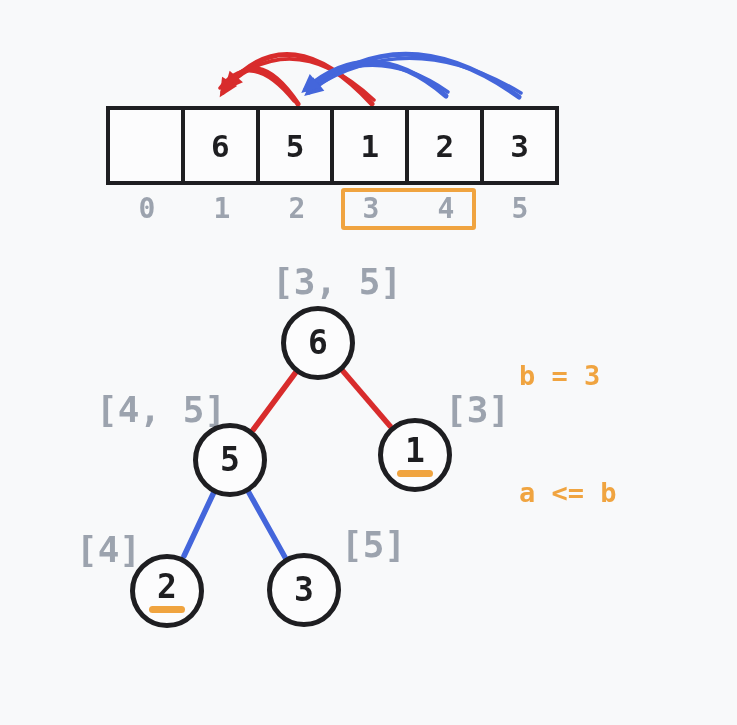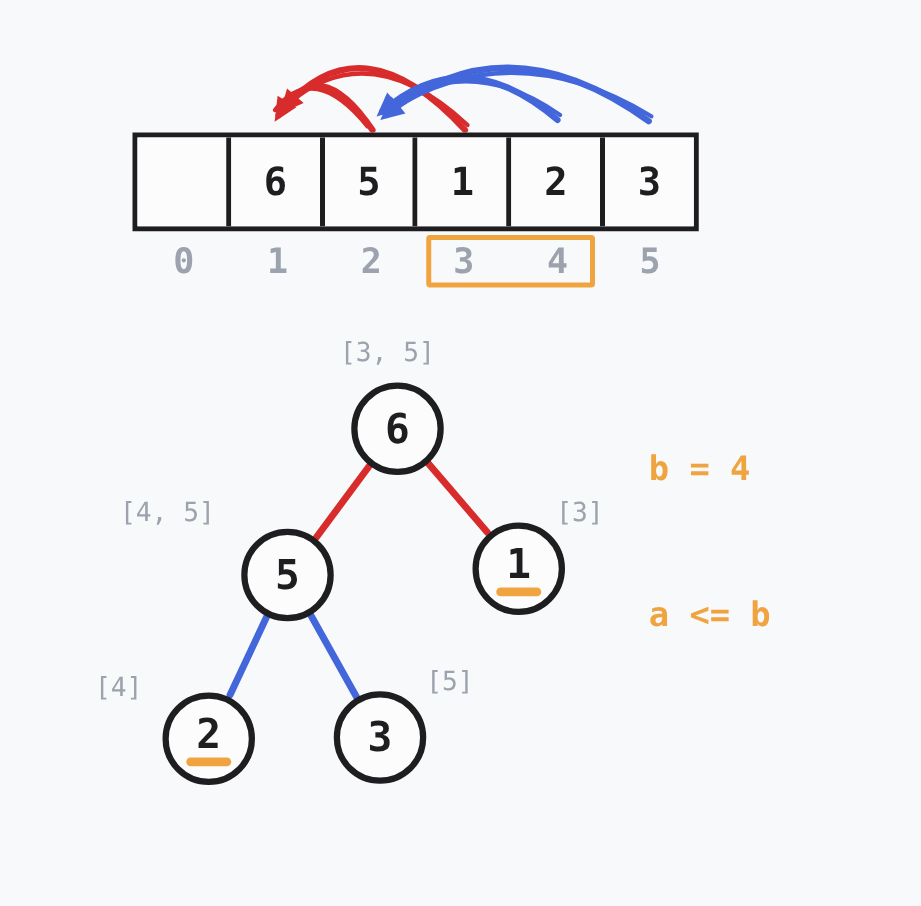--- a/index.html
+++ b/index.html
@@ -34,21 +34,21 @@
   .node{position:absolute;width:74px;height:74px;border:5px solid var(--ink);border-radius:50%;
         background:var(--cell_fill);display:flex;flex-direction:column;align-items:center;justify-content:center;}
   .node .val{font-size:33px;font-weight:600;color:var(--ink);line-height:34px;}
   .node .mark{width:36px;height:7px;border-radius:4px;background:var(--orange);margin-top:2px;}
   .node-root{left:281px;top:306px}
   .node-l{left:193px;top:423px}
   .node-r{left:378px;top:418px}
   .node-ll{left:130px;top:554px}
   .node-lr{left:267px;top:553px}
 
-  .rlabel{position:absolute;font-size:21px;font-weight:400;color:var(--gray);white-space:pre;line-height:32px;}
+  .rlabel{position:absolute;font-size:36px;font-weight:700;color:var(--gray);white-space:pre;line-height:32px;}
   .rl-root{left:272px;top:266px}
   .rl-l{left:96px;top:394px}
   .rl-r{left:445px;top:394px}
   .rl-ll{left:76px;top:534px}
   .rl-lr{left:341px;top:529px}
 
   
   .code{position:absolute;left:519px;top:280px;color:var(--orange);
         font-size:27px;font-weight:700;line-height:38.7px;white-space:pre;}
 
@@ -122,21 +122,21 @@
   </div>
   <div class="node node-ll">
     <span class="val">2</span>
     <span class="mark"></span>
   </div>
   <div class="node node-lr">
     <span class="val">3</span>
   </div>
 
   <div class="code">
-    <div>b = 4</div>
+    <div>b = 3</div>
     <div>a &lt;= b</div>
     
     
     
     
     
     
     
   </div>
 

